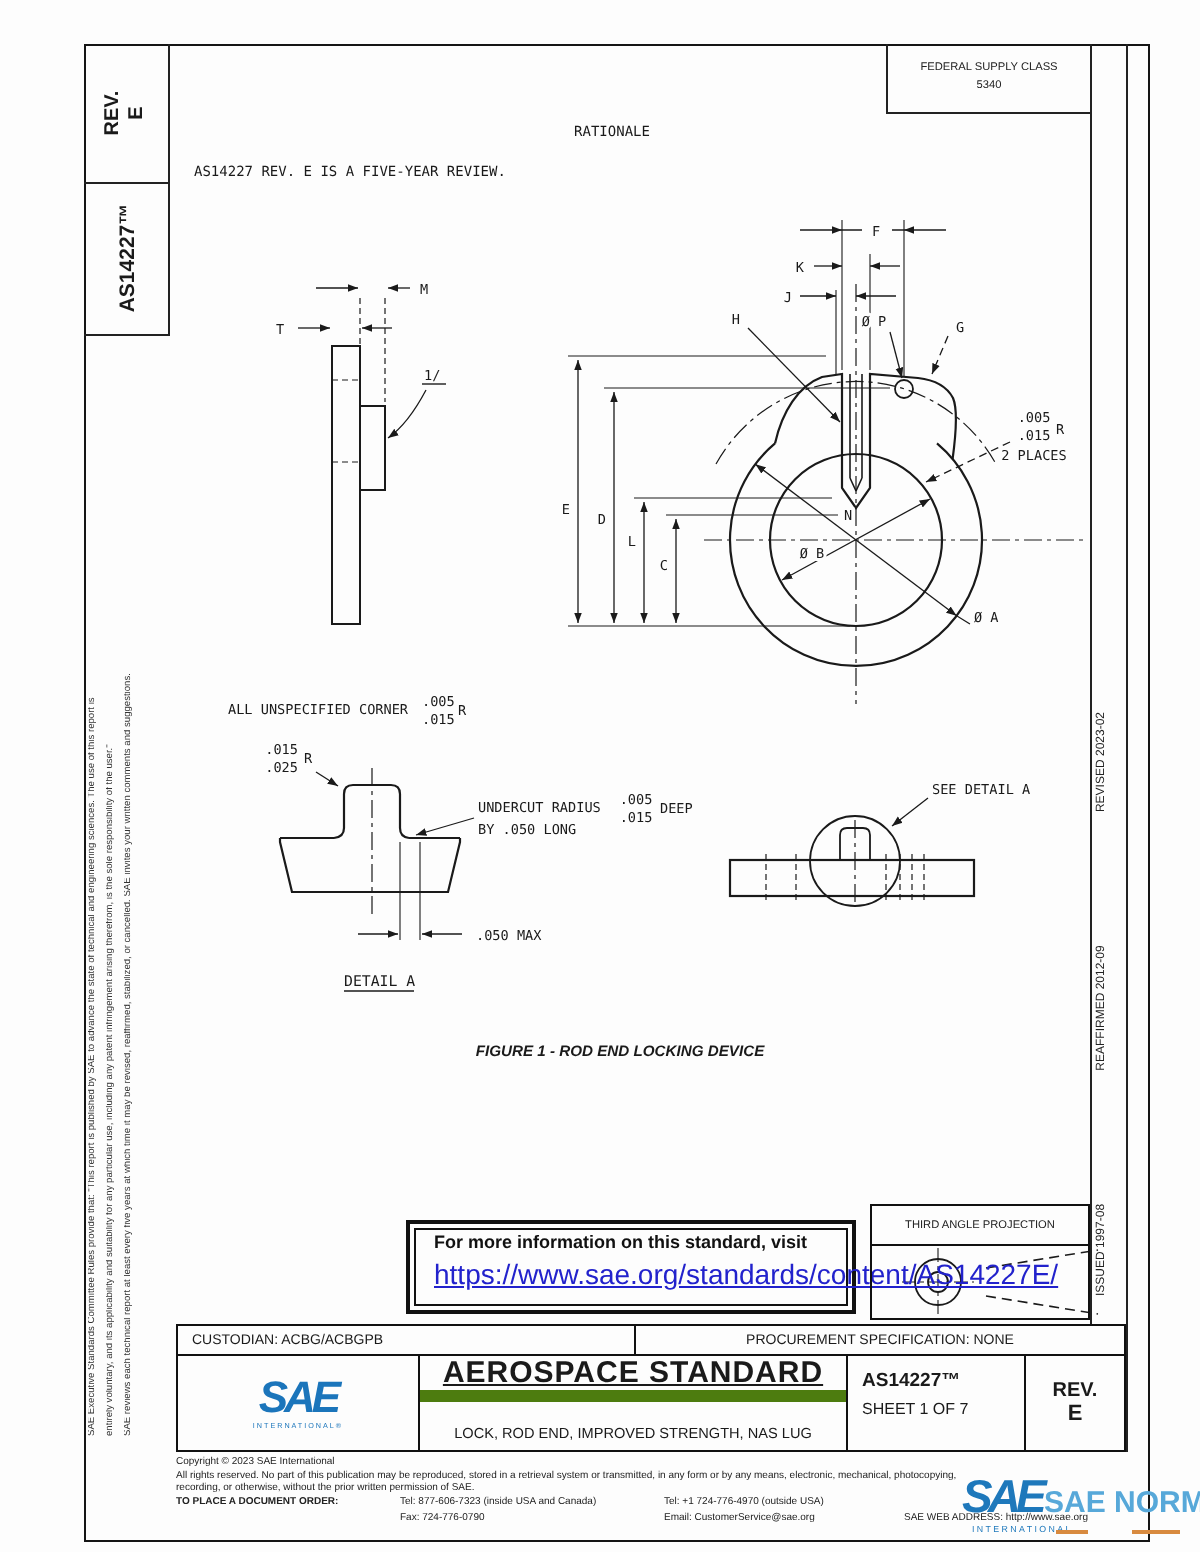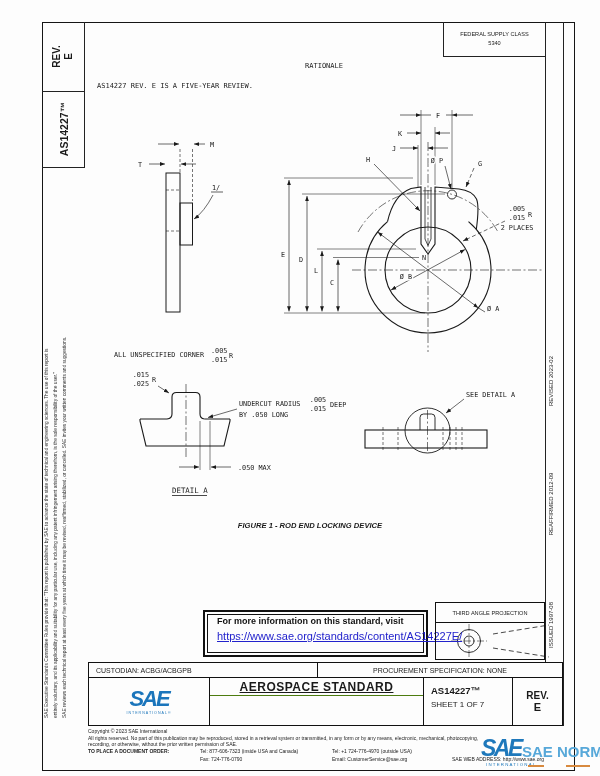--- a/index.html
+++ b/index.html
@@ -160,57 +160,58 @@
   </div>
 
   <div class="abs" style="left:42px;top:91px;width:42px;height:76px;border-right:1px solid #222;border-bottom:1px solid #222;"></div>
   <div class="vrot" style="left:44px;top:167px;width:76px;height:40px;display:flex;align-items:center;justify-content:center;font-weight:bold;font-size:10.5px;">AS14227™</div>
 
   <div class="abs" style="left:443px;top:22px;width:102px;height:35px;border-left:1px solid #222;border-bottom:1px solid #222;box-sizing:border-box;display:flex;flex-direction:column;align-items:center;justify-content:center;font-size:5.6px;line-height:1.6;color:#222;">
     <span>FEDERAL SUPPLY CLASS</span>
     <span>5340</span>
   </div>
 
-  <div class="abs mono" style="left:274px;top:62px;width:100px;text-align:center;font-size:7px;">RATIONALE</div>
+  <div class="abs mono" style="left:256px;top:62px;width:100px;text-align:center;font-size:7px;">RATIONALE</div>
   <div class="abs mono" style="left:97px;top:82px;font-size:7px;">AS14227 REV. E IS A FIVE-YEAR REVIEW.</div>
 
   <div class="vrot margin-note" style="left:44px;top:718px;width:548px;">SAE Executive Standards Committee Rules provide that: "This report is published by SAE to advance the state of technical and engineering sciences. The use of this report is</div>
   <div class="vrot margin-note" style="left:53px;top:718px;width:548px;">entirely voluntary, and its applicability and suitability for any particular use, including any patent infringement arising therefrom, is the sole responsibility of the user."</div>
   <div class="vrot margin-note" style="left:62px;top:718px;width:548px;">SAE reviews each technical report at least every five years at which time it may be revised, reaffirmed, stabilized, or cancelled. SAE invites your written comments and suggestions.</div>
 
   <div class="vrot" style="left:548px;top:648px;width:292px;height:14px;display:flex;justify-content:space-between;font-size:6px;color:#222;white-space:nowrap;">
     <span>ISSUED 1997-08</span>
     <span>REAFFIRMED 2012-09</span>
     <span>REVISED 2023-02</span>
   </div>
 
   <div class="abs" style="left:203px;top:610px;width:225px;height:47px;border:2px solid #111;box-sizing:border-box;">
     <div style="position:absolute;left:2px;top:2px;right:2px;bottom:2px;border:1px solid #111;padding:1px 9px;box-sizing:border-box;">
       <div style="font-weight:bold;font-size:9px;color:#111;">For more information on this standard, visit</div>
-      <a href="#" style="font-size:11px;color:#2222cc;text-decoration:underline;display:inline-block;margin-top:3px;">https://www.sae.org/standards/content/AS14227E/</a>
+      <a href="#" style="font-size:14px;color:#2222cc;text-decoration:underline;display:inline-block;margin-top:3px;">https://www.sae.org/standards/content/AS14227E/</a>
     </div>
   </div>
 
   <div class="abs" style="left:435px;top:602px;width:110px;height:58px;border:1.2px solid #111;box-sizing:border-box;">
     <div style="height:19px;border-bottom:1px solid #111;display:flex;align-items:center;justify-content:center;font-size:5.6px;color:#222;">THIRD ANGLE PROJECTION</div>
   </div>
 
   <div class="abs" style="left:88px;top:662px;width:475px;height:64px;border:1.5px solid #111;box-sizing:border-box;">
     <div class="tb-cell" style="left:0;top:0;width:229px;height:15px;border-right:1px solid #111;border-bottom:1px solid #111;display:flex;align-items:center;padding-left:7px;font-size:7px;">
       <span>CUSTODIAN: ACBG/ACBGPB</span>
     </div>
     <div class="tb-cell" style="left:229px;top:0;right:0;height:15px;border-bottom:1px solid #111;display:flex;align-items:center;justify-content:center;font-size:7px;">
       <span>PROCUREMENT SPECIFICATION: NONE</span>
     </div>
     <div class="tb-cell" style="left:0;top:15px;width:121px;bottom:0;border-right:1px solid #111;display:flex;flex-direction:column;align-items:center;justify-content:center;">
       <span style="font-weight:bold;font-style:italic;font-size:22px;line-height:1;color:#1b75bb;letter-spacing:-2px;">SAE</span>
       <span style="font-size:3.6px;letter-spacing:1px;color:#1b75bb;margin-top:1px;">INTERNATIONAL®</span>
     </div>
     <div class="tb-cell" style="left:121px;top:15px;width:214px;bottom:0;border-right:1px solid #111;">
-      <div style="height:17px;border-bottom:1px solid #4d7c0f;display:flex;align-items:center;justify-content:center;font-weight:bold;font-size:12px;text-decoration:underline;letter-spacing:0.5px;">AEROSPACE STANDARD</div>
+      <div style="height:17px;border-bottom:6px solid #4d7c0f;display:flex;align-items:center;justify-content:center;font-weight:bold;font-size:15px;text-decoration:underline;letter-spacing:0.5px;">AEROSPACE STANDARD</div>
+      <div style="height:30px;display:flex;align-items:center;justify-content:center;font-size:7.3px;">LOCK, ROD END, IMPROVED STRENGTH, NAS LUG</div>
     </div>
     <div class="tb-cell" style="left:335px;top:15px;width:89px;bottom:0;border-right:1px solid #111;padding:7px 0 0 7px;">
       <div style="font-weight:bold;font-size:9.5px;">AS14227™</div>
       <div style="font-size:8px;margin-top:4px;">SHEET 1 OF 7</div>
     </div>
     <div class="tb-cell" style="left:424px;top:15px;right:0;bottom:0;display:flex;flex-direction:column;align-items:center;justify-content:center;font-weight:600;">
       <span style="font-size:10px;">REV.</span>
       <span style="font-size:11px;">E</span>
     </div>
   </div>

